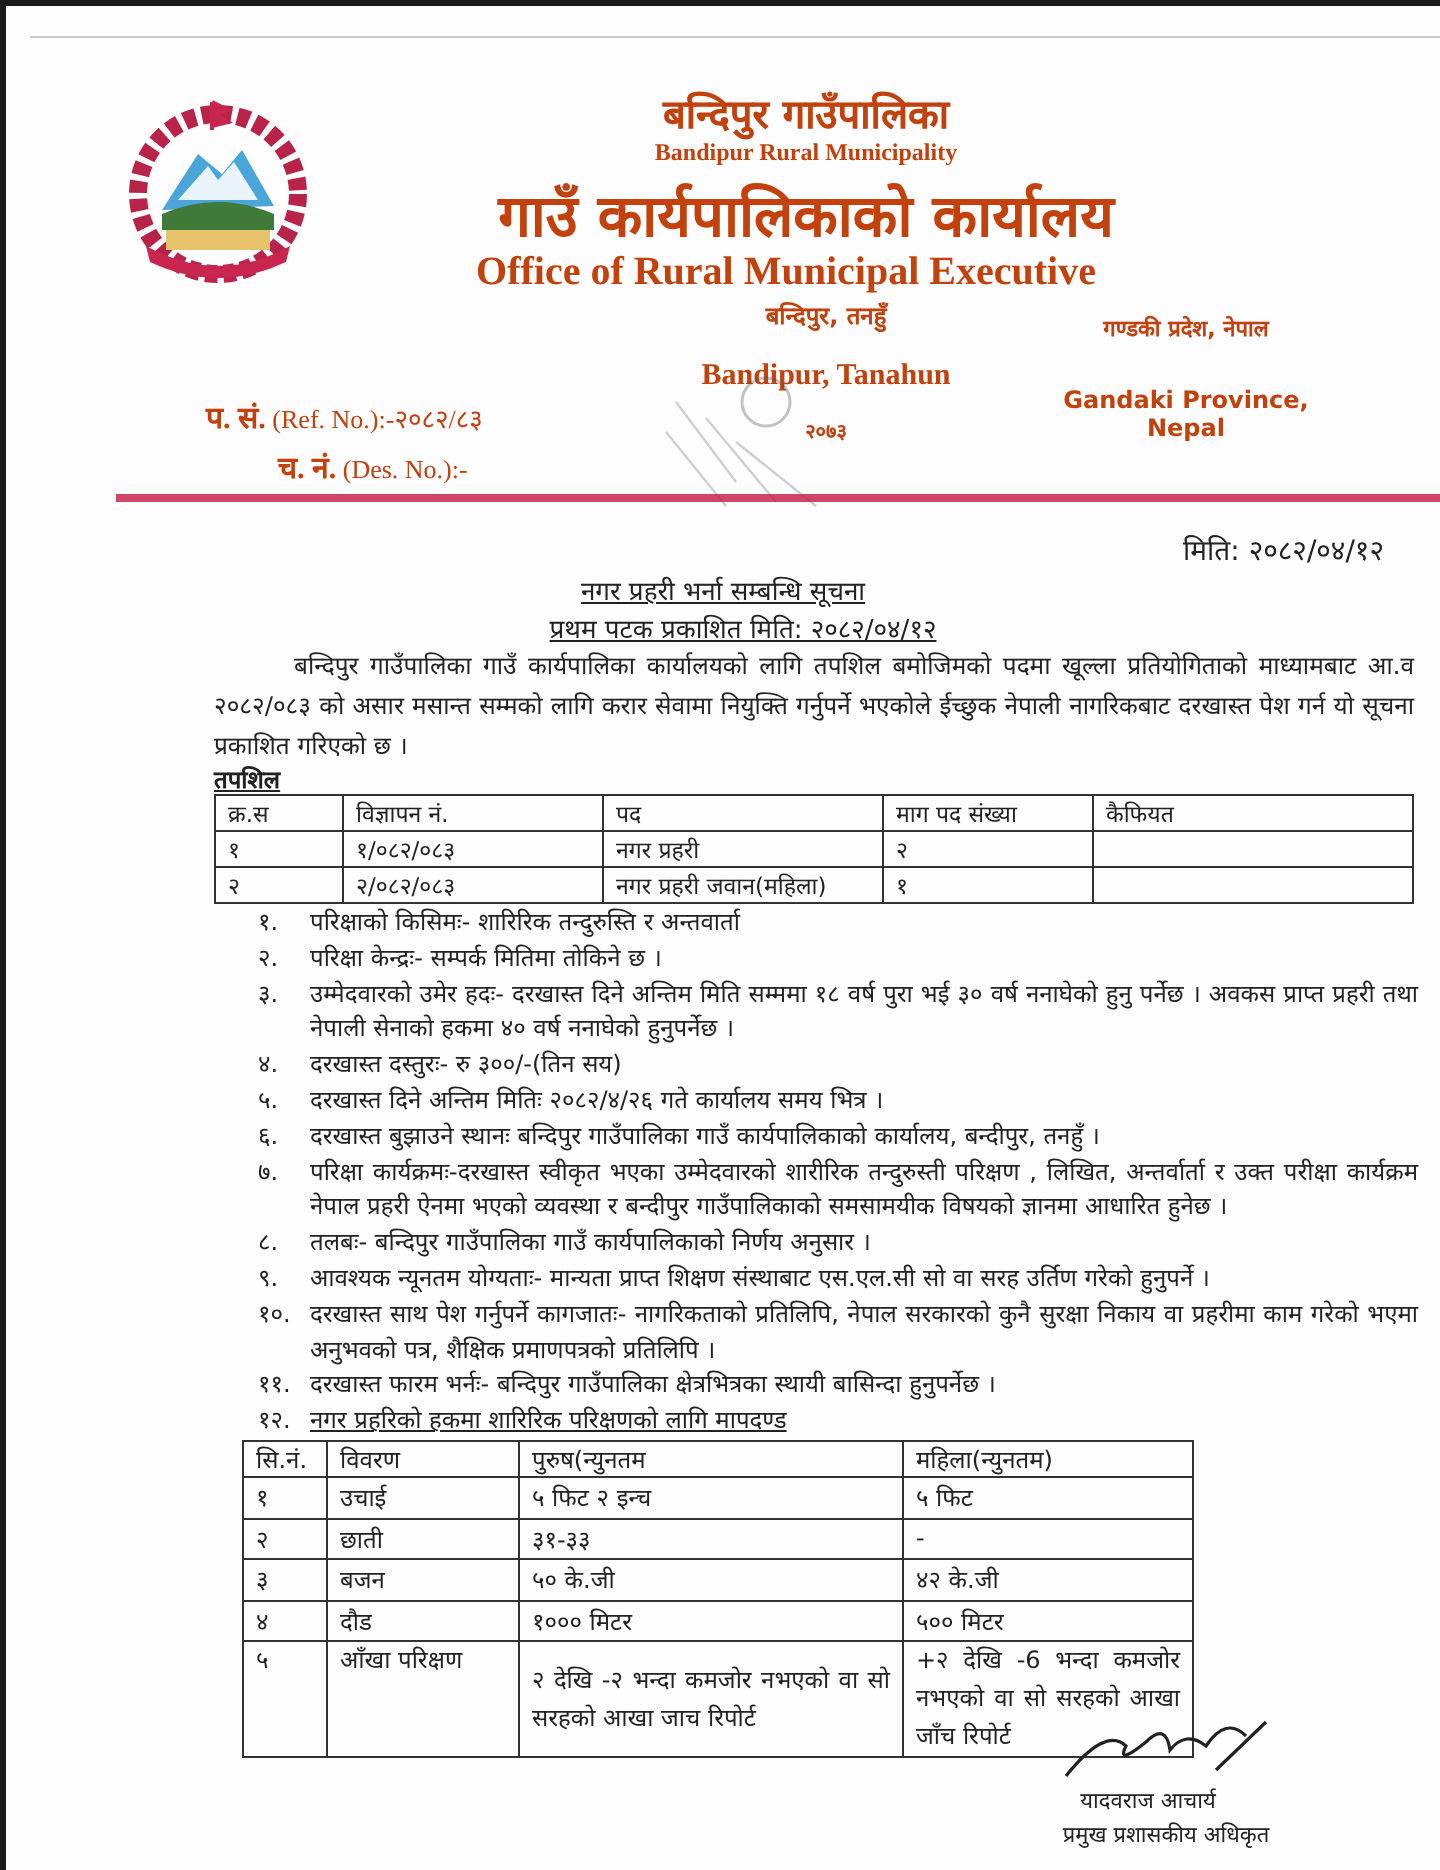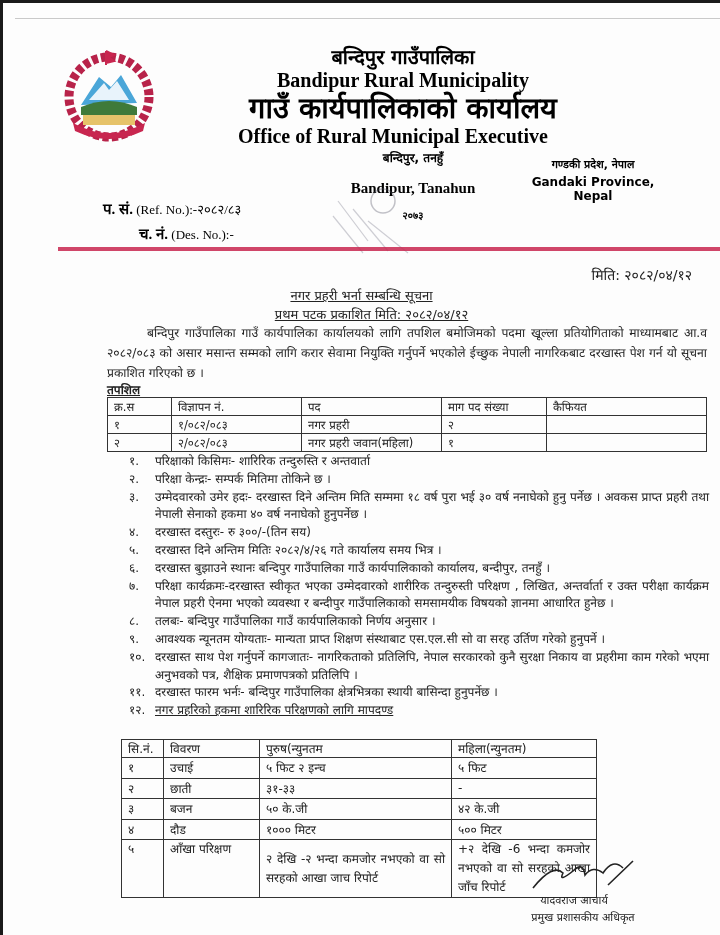--- a/index.html
+++ b/index.html
@@ -1,49 +1,49 @@
 <!DOCTYPE html>
 <html><head>
 <meta charset="utf-8">
 <style>
   html, body { margin:0; padding:0; }
   body { width:720px; height:935px; background:#1a1a1a; position:relative; overflow:hidden;
          font-family:"DejaVu Sans", sans-serif; color:#222; }
   .page { position:absolute; left:3px; top:3px; width:717px; height:932px; background:#fdfdfd; }
   .topline { position:absolute; left:12px; right:0; top:15px; height:1px; background:#c9c9c9; }
   .emblem { position:absolute; left:56px; top:42px; width:100px; height:100px; }
-  .red { color:#000000; }
+  .red { color:#c2410c; }
   .hdr { position:absolute; left:0; right:0; text-align:center; font-weight:bold; }
   .h1 { top:40px; left:200px; width:400px; font-size:20px; font-family:"DejaVu Serif", serif; }
-  .h2 { top:66px; left:200px; width:400px; font-size:20px; font-family:"Liberation Serif", serif; }
+  .h2 { top:66px; left:200px; width:400px; font-size:12px; font-family:"Liberation Serif", serif; }
   .h3 { top:84px; left:160px; width:480px; font-size:29px; }
   .h4 { top:122px; left:170px; width:440px; font-size:20px; font-family:"Liberation Serif", serif; }
   .addr1 { position:absolute; top:146px; left:330px; width:160px; text-align:center; font-weight:bold; }
   .addr1 .np { font-size:12px; } .addr1 .en { font-size:15px; font-family:"Liberation Serif", serif; margin-top:14px; }
   .addr1 .yr { font-size:10px; margin-top:11px; }
   .addr2 { position:absolute; top:153px; left:515px; width:150px; text-align:center; font-weight:bold; }
-  .addr2 .np { font-size:11px; } .addr2 .en { font-size:12px; margin-top:4px; }
+  .addr2 .np { font-size:11px; } .addr2 .en { font-size:12px; margin-top:22px; }
   .ref { position:absolute; left:100px; font-size:13px; font-family:"Liberation Serif", serif; }
   .ref b { font-size:15px; }
   .ref1 { top:195px; } .ref2 { top:220px;margin-left:36px; }
   .stamp { position:absolute; left:325px; top:178px; width:90px; height:80px; opacity:.35; }
   .redrule { position:absolute; left:55px; right:0; top:244px; height:4px; background:#c8264f; opacity:.85; }
   .date { position:absolute; right:28px; top:262px; font-size:14px; }
   .title { position:absolute; left:0; right:0; text-align:center; font-size:13px; text-decoration:underline; }
   .t1 { top:283px; } .t2 { top:302px;margin-left:20px; }
   .para { position:absolute; left:104px; width:600px; top:320px; font-size:12.2px; line-height:20px; text-align:justify; text-indent:40px; }
   .tapshil { position:absolute; left:104px; top:378px; font-size:12px; font-weight:bold; text-decoration:underline; }
   table { border-collapse:collapse; position:absolute; font-size:11.5px; }
   td, th { border:1px solid #333; padding:0 6px; text-align:left; font-weight:normal; height:17px; vertical-align:middle; }
   .tbl1 { left:104px; top:394px; width:600px; }
   .list { position:absolute; left:126px; width:580px; top:450px; font-size:12px; line-height:17.8px; margin:0; padding:0; list-style:none; }
   .list li { position:relative; padding-left:26px; text-align:justify; }
   .list li .num { position:absolute; left:0; }
   .list li.u .txt { text-decoration:underline; }
-  .tbl2 { left:118px; top:736px; width:476px; font-size:12px; }
+  .tbl2 { left:118px; top:717px; width:476px; font-size:12px; }
   .tbl2 td { height:19.5px; }
   .sig { position:absolute; left:520px; top:850px; width:150px; height:40px; }
   .signame { position:absolute; left:501px; top:889px; font-size:11px; width:140px; text-align:center; }
   .sigtitle { position:absolute; left:505px; top:906px; font-size:11px; width:150px; text-align:center; }
 </style>
 </head>
 <body>
 
 <div class="page">
   <div class="topline"></div>

